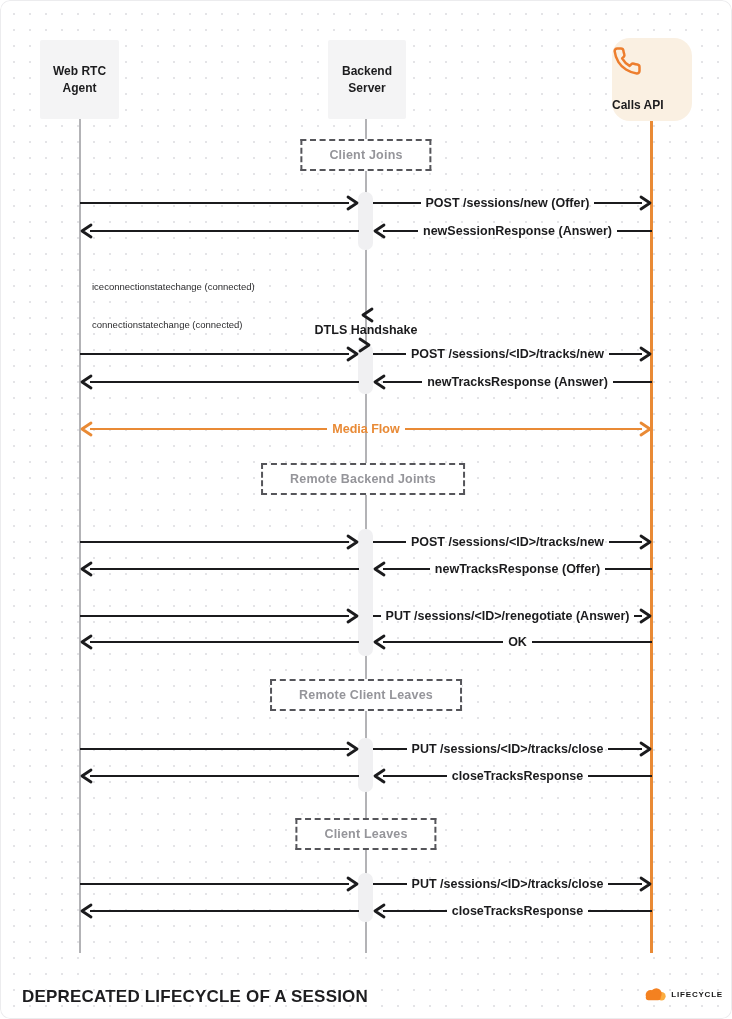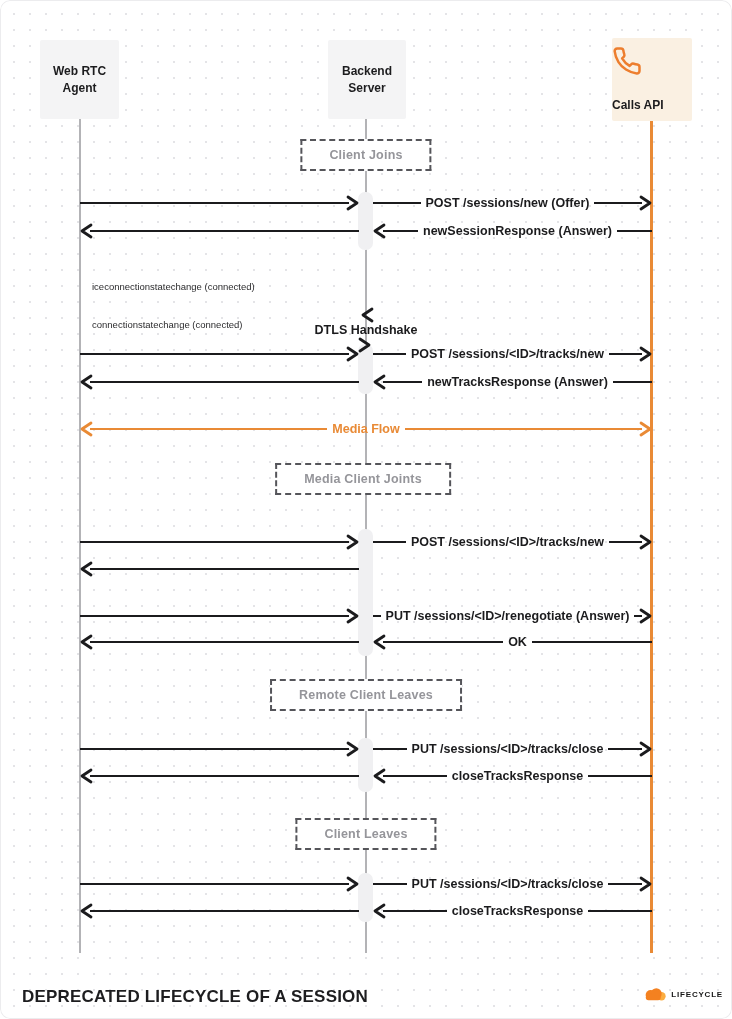--- a/index.html
+++ b/index.html
@@ -10,21 +10,21 @@
     background-size:16px 16px;background-position:6px 6px;
     font-family:"Liberation Sans","DejaVu Sans",sans-serif;
     border-radius:10px;box-shadow:inset 0 0 0 1px #ececee;
   }
   
   .actor{
     position:absolute;display:flex;flex-direction:column;align-items:flex-start;justify-content:center;
     background:#f4f4f5;color:#1c1c1e;font-weight:700;font-size:12px;line-height:1.35;
     text-align:center;border-radius:2px;
   }
-  .actor.calls{background:#faf0e2;border-radius:2px;gap:21px;}
+  .actor.calls{background:#faf0e2;border-radius:18px;gap:21px;}
   
   .lifeline{position:absolute;width:2px;background:#b3b3b6;}
   .lifeline.orange{width:3px;background:#e98a35;}
   
   .bar{position:absolute;left:358px;width:15px;background:#f0f0f2;border-radius:7px;}
   
   .section{
     position:absolute;transform:translateX(-50%);
     background:#ffffff;border:2px dashed #55555a;color:#95959a;
     font-size:12.5px;font-weight:600;letter-spacing:.2px;
@@ -75,21 +75,21 @@
     <svg class="phone-icon" width="30" height="30" viewBox="0 0 24 24">
       <path d="M22 16.92v3a2 2 0 0 1-2.18 2 19.79 19.79 0 0 1-8.63-3.07 19.5 19.5 0 0 1-6-6 19.79 19.79 0 0 1-3.07-8.67A2 2 0 0 1 4.11 2h3a2 2 0 0 1 2 1.72 12.84 12.84 0 0 0 .7 2.81 2 2 0 0 1-.45 2.11L8.09 9.91a16 16 0 0 0 6 6l1.27-1.27a2 2 0 0 1 2.11-.45 12.84 12.84 0 0 0 2.81.7A2 2 0 0 1 22 16.92z" fill="none" stroke="#ed7e2e" stroke-width="2" stroke-linecap="round" stroke-linejoin="round"></path>
     </svg>
     <span>Calls API</span>
   </div>
 
   <div class="section" style="left:366px;top:139px;">
     <span>Client Joins</span>
   </div>
   <div class="section" style="left:363px;top:463px;">
-    <span>Media Client Joints</span>
+    <span>Remote Backend Joints</span>
   </div>
   <div class="section" style="left:366px;top:679px;">
     <span>Remote Client Leaves</span>
   </div>
   <div class="section" style="left:366px;top:818px;">
     <span>Client Leaves</span>
   </div>
 
   <div class="arrow" style="left:80px;top:195px;width:279px;">
     <span class="ln"></span>
@@ -186,20 +186,28 @@
   </div>
   <div class="arrow" style="left:373px;top:534px;width:279px;">
     <span class="ln"></span>
     <span class="lbl">POST /sessions/&lt;ID&gt;/tracks/new</span>
     <span class="ln"></span>
     <svg class="head hr" width="13" height="16" viewBox="0 0 13 16">
         <polyline points="2,2 11,8 2,14"></polyline>
       </svg>
   </div>
 
+  <div class="arrow" style="left:373px;top:561px;width:279px;">
+    <svg class="head hl" width="13" height="16" viewBox="0 0 13 16">
+        <polyline points="11,2 2,8 11,14"></polyline>
+      </svg>
+    <span class="ln"></span>
+    <span class="lbl">newTracksResponse (Offer)</span>
+    <span class="ln"></span>
+  </div>
   <div class="arrow" style="left:80px;top:561px;width:279px;">
     <svg class="head hl" width="13" height="16" viewBox="0 0 13 16">
         <polyline points="11,2 2,8 11,14"></polyline>
       </svg>
     <span class="ln"></span>
   </div>
 
   <div class="arrow" style="left:80px;top:608px;width:279px;">
     <span class="ln"></span>
     <svg class="head hr" width="13" height="16" viewBox="0 0 13 16">

